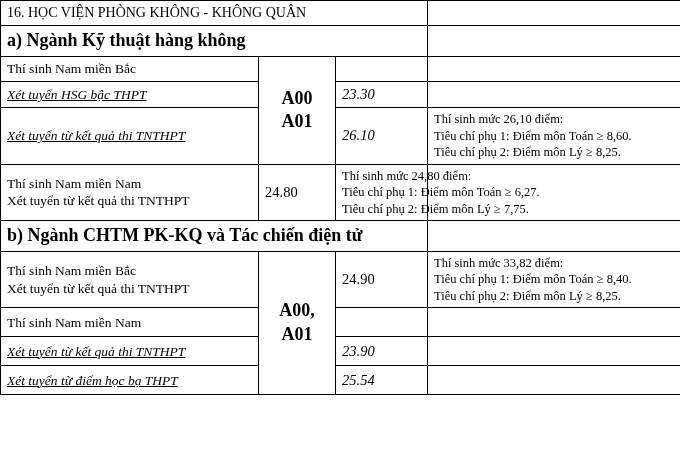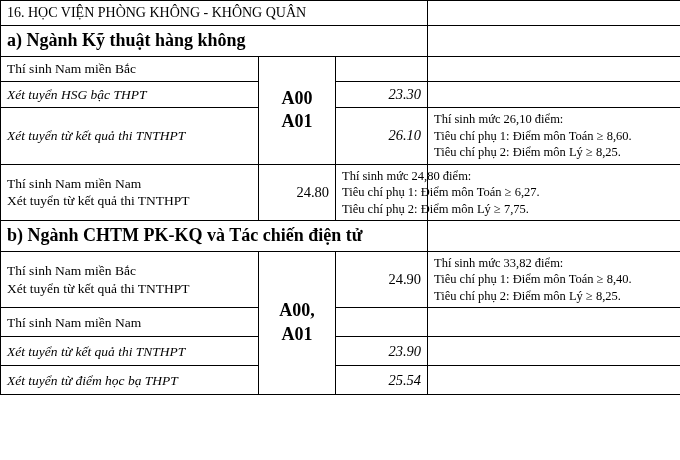--- a/index.html
+++ b/index.html
@@ -35,29 +35,30 @@
   .hdr {
     font-weight: normal;
     font-size: 14px;
   }
   .section {
     font-weight: bold;
     font-size: 18px;
   }
   .ital {
     font-style: italic;
+    text-decoration: underline;
   }
   .blockcell {
     text-align: center;
     font-weight: bold;
     font-size: 18px;
     line-height: 1.25;
   }
   .score {
-    text-align: right;
+    text-align: left;
     font-size: 14.5px;
   }
   .score.it {
     font-style: italic;
   }
   .note {
     font-size: 12.5px;
     line-height: 1.38;
   }
   .note div { white-space: nowrap; }

